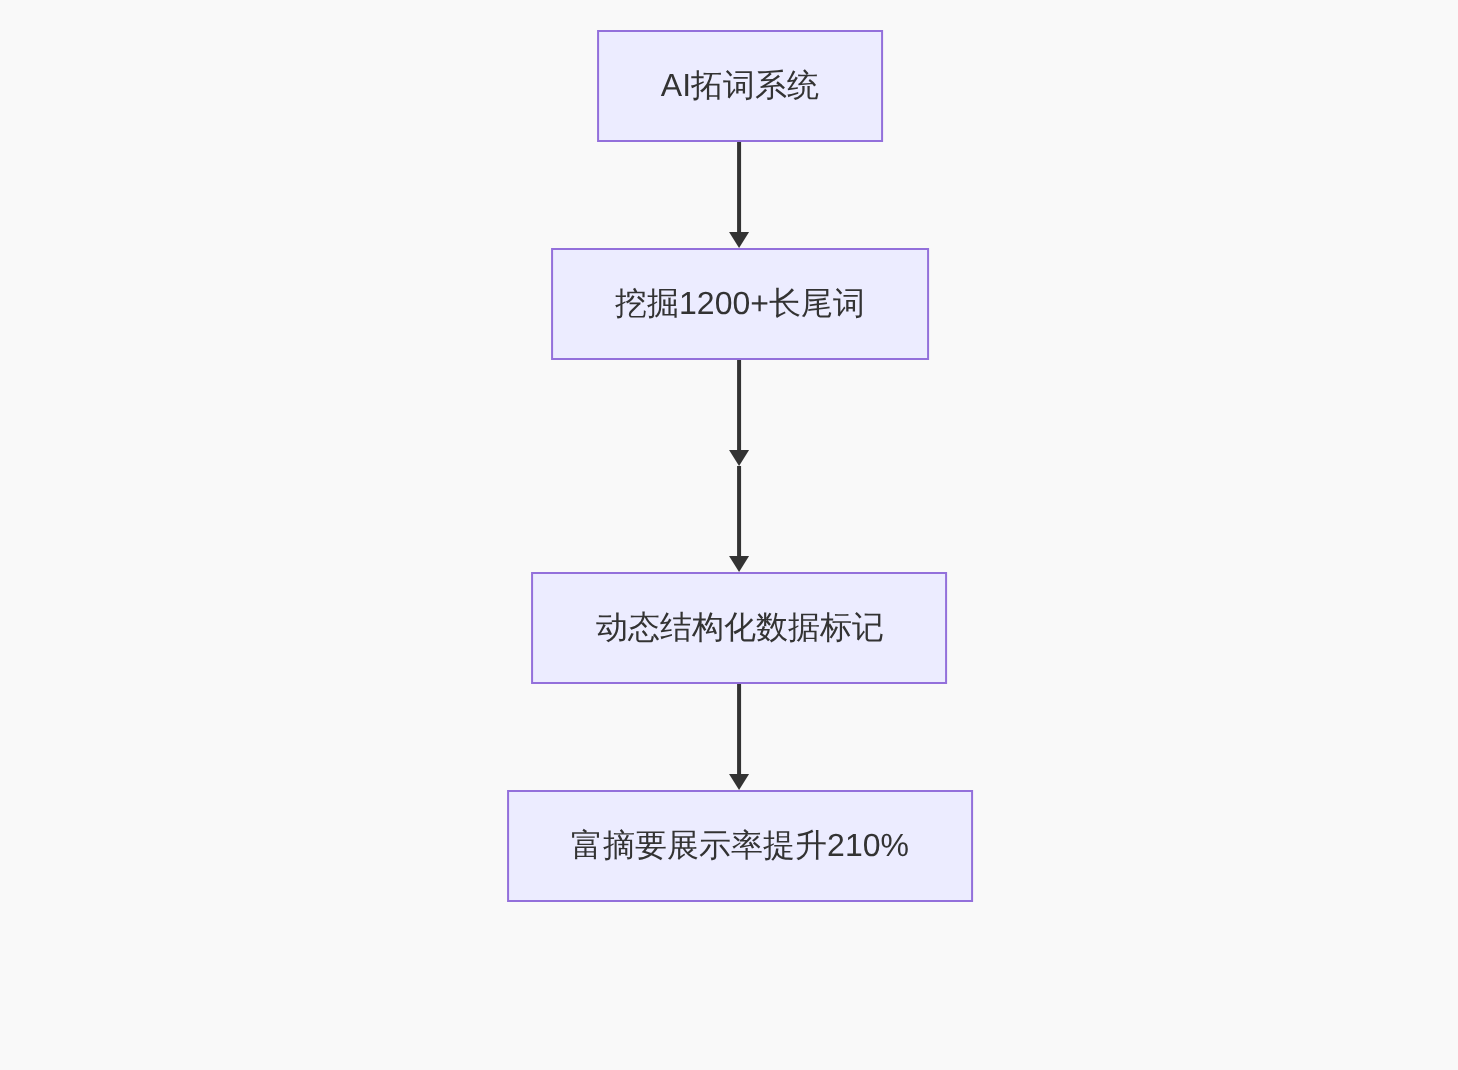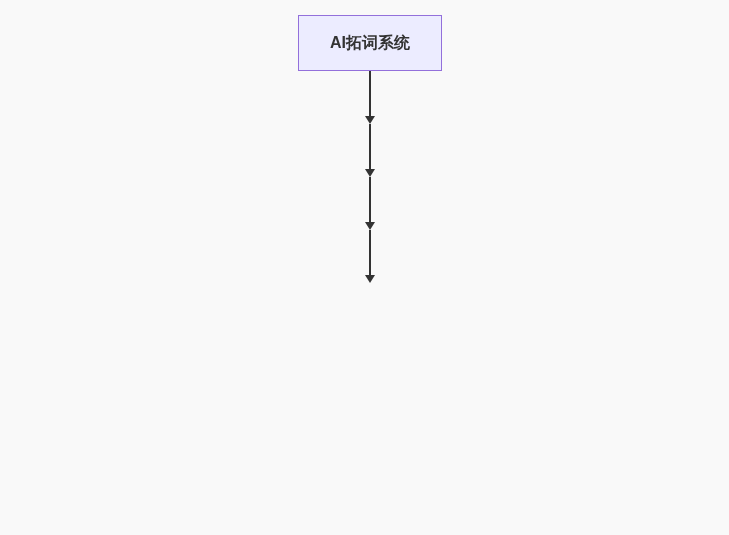--- a/index.html
+++ b/index.html
@@ -15,21 +15,20 @@
     height: 535px;
     background: var(--background);
     font-family: "Liberation Sans", "DejaVu Sans", sans-serif;
     overflow: hidden;
   }
   .canvas {
     position: relative;
     width: 729px;
     height: 535px;
     background: var(--background);
-    font-weight: bold;
   }
   .flowchart {
     position: absolute;
     top: 15px;
     left: 370px;
     transform: translateX(-50%);
     display: flex;
     flex-direction: column;
     align-items: center;
   }
@@ -72,33 +71,42 @@
 
     <div class="node">
       <span>AI拓词系统</span>
     </div>
 
     <div class="edge">
       <div class="line"></div>
       <div class="head"></div>
     </div>
 
+    <div class="node">
+      <span>挖掘1200+长尾词</span>
+    </div>
 
     <div class="edge">
       <div class="line"></div>
       <div class="head"></div>
     </div>
 
 
     <div class="edge">
       <div class="line"></div>
       <div class="head"></div>
     </div>
 
+    <div class="node">
+      <span>动态结构化数据标记</span>
+    </div>
 
     <div class="edge">
       <div class="line"></div>
       <div class="head"></div>
     </div>
 
+    <div class="node">
+      <span>富摘要展示率提升210%</span>
+    </div>
 
   </div>
 </div>
 
 </body></html>

